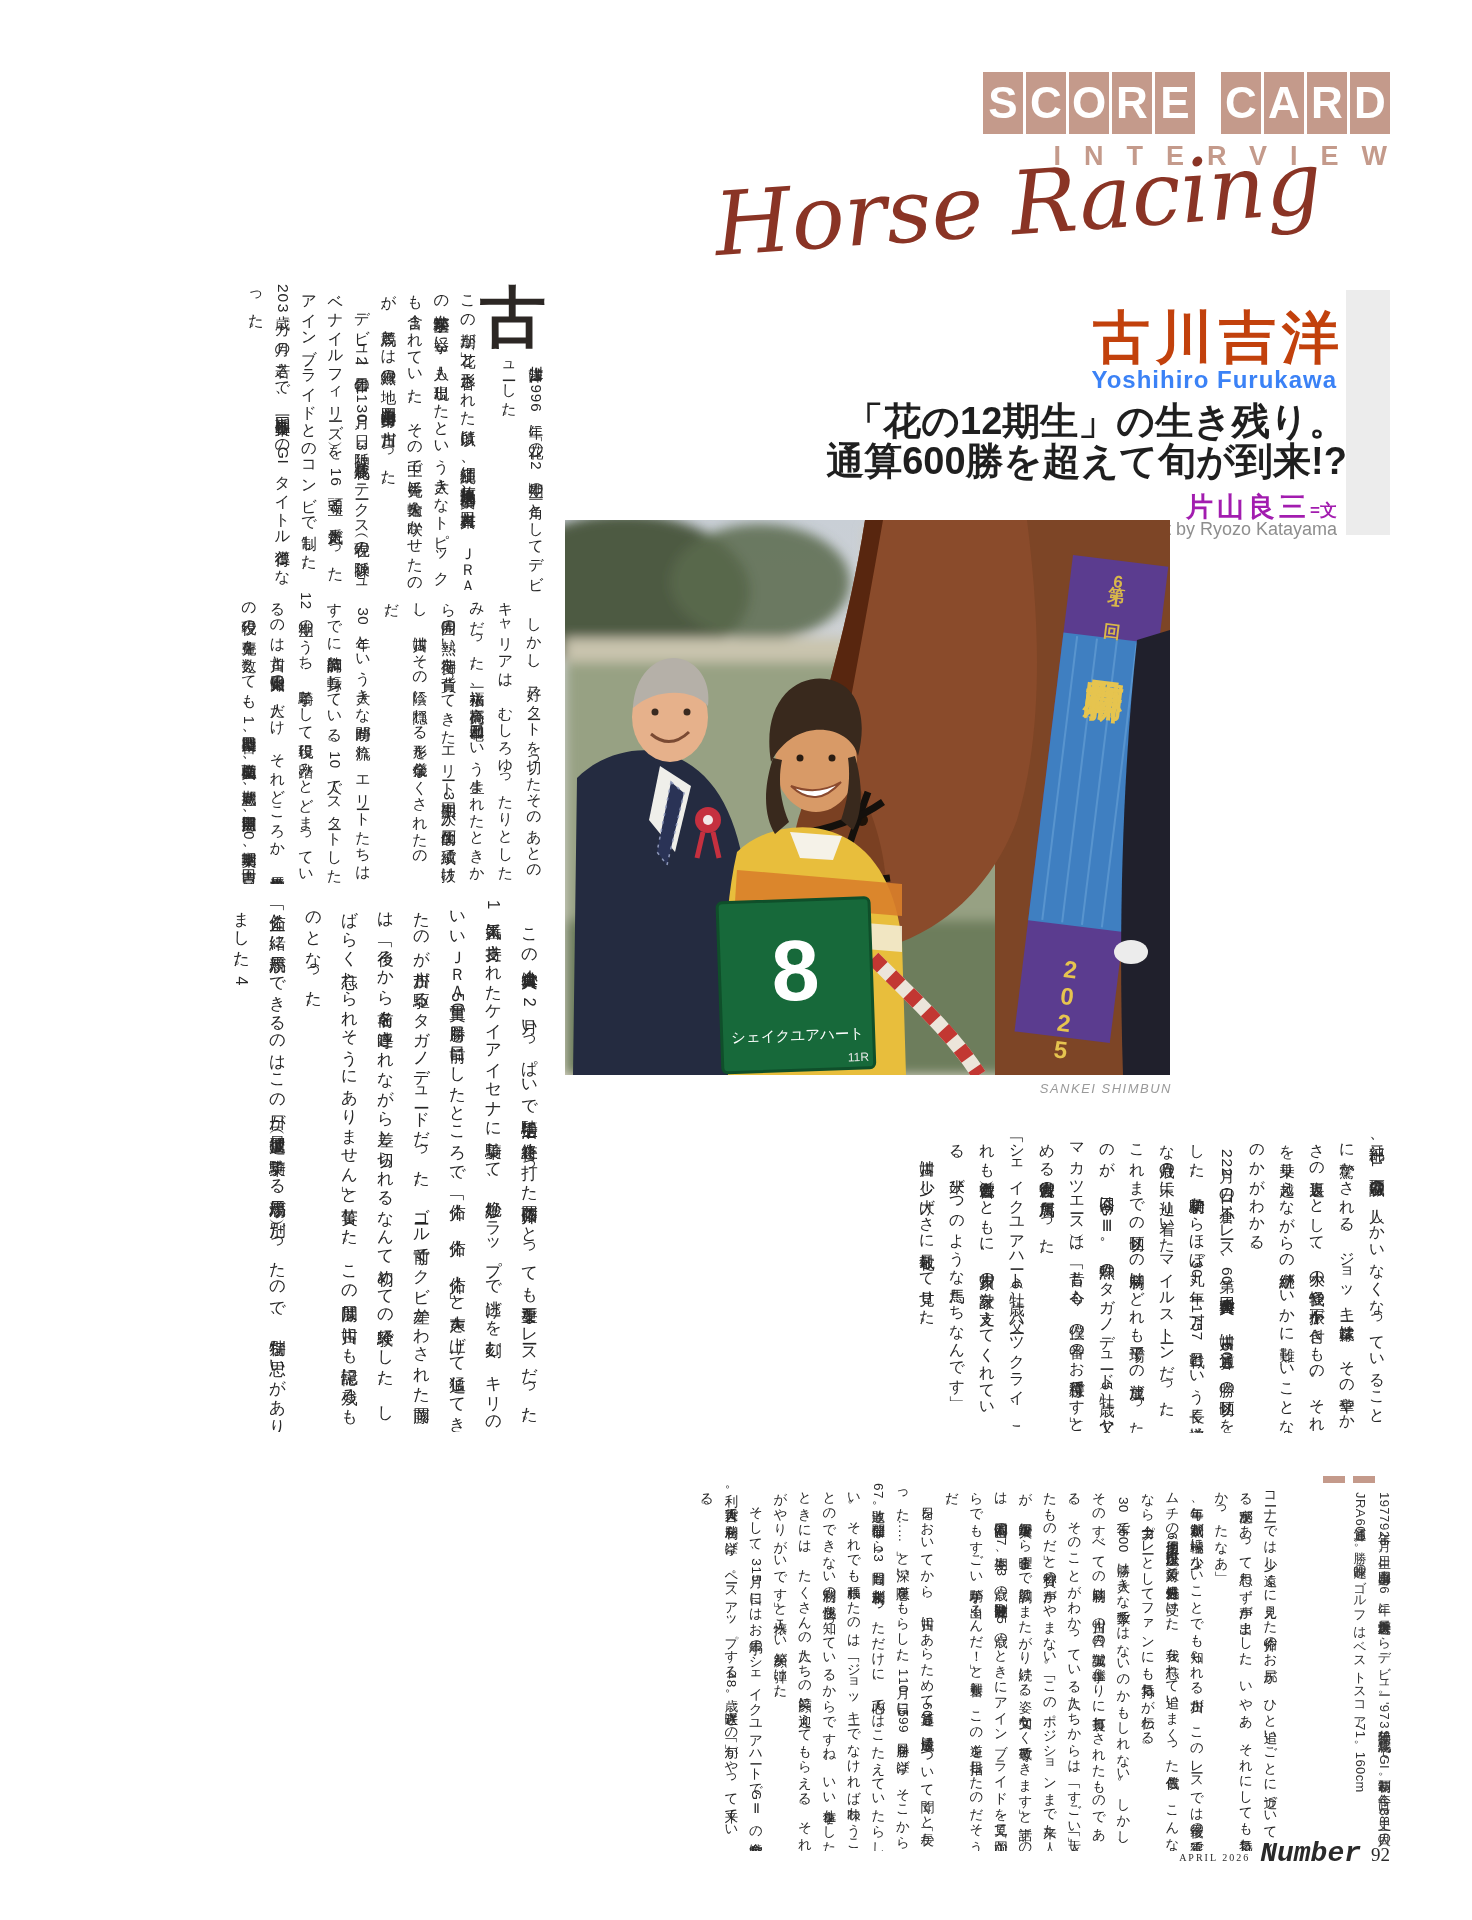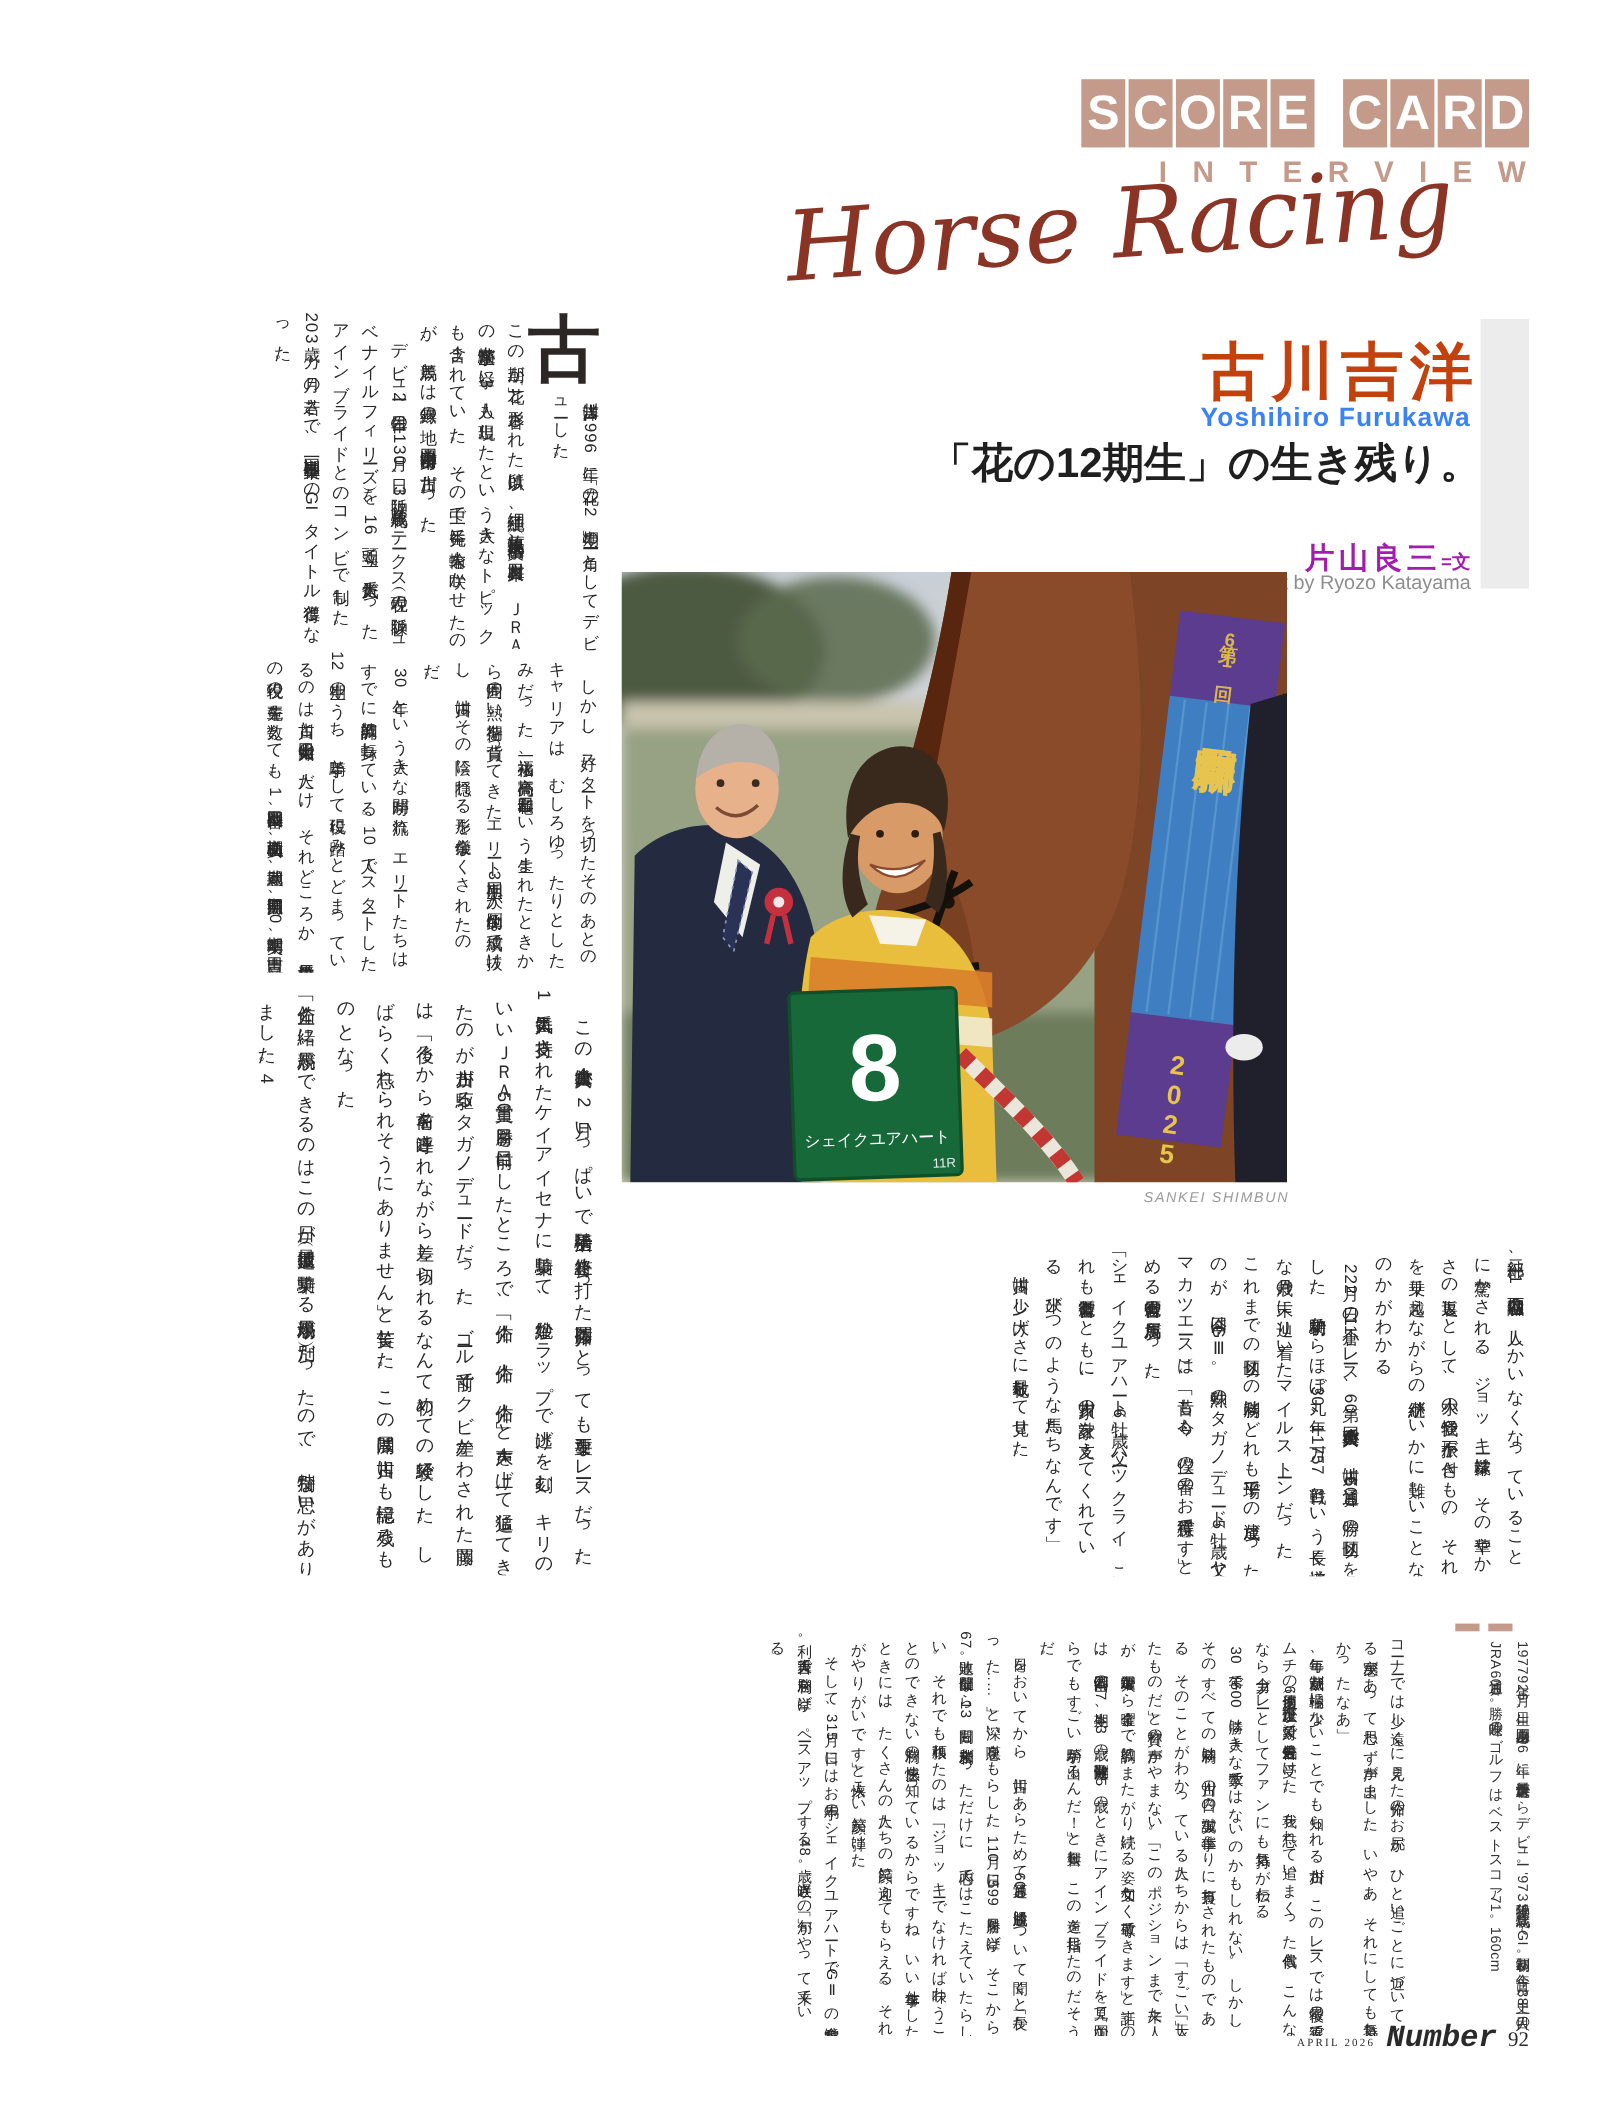--- a/index.html
+++ b/index.html
@@ -73,20 +73,21 @@
       <div class="sc-box">R</div>
       <div class="sc-box">D</div>
     </div>
   <div id="interview">INTERVIEW</div>
   <div id="script-title">Horse Racing</div>
   <div class="title-side-band"></div>
 
   <div id="title-ja">古川吉洋</div>
   <div id="title-en">Yoshihiro Furukawa</div>
   <div id="subtitle1" class="subtitle">「花の12期生」の生き残り。</div>
+  <div id="subtitle2" class="subtitle">通算600勝を超えて旬が到来!?</div>
   <div id="byline">
     <span class="author">片山良三</span><span class="role">=文</span>
   </div>
   <div id="byline-en">text by Ryozo Katayama</div>
 
   <div id="photo-frame">
     <svg width="605" height="555" viewBox="0 0 605 555" xmlns="http://www.w3.org/2000/svg">
       <defs>
         <linearGradient id="sky" x1="0" y1="0" x2="0" y2="1">
           <stop offset="0" stop-color="#c9cfd6"></stop>

